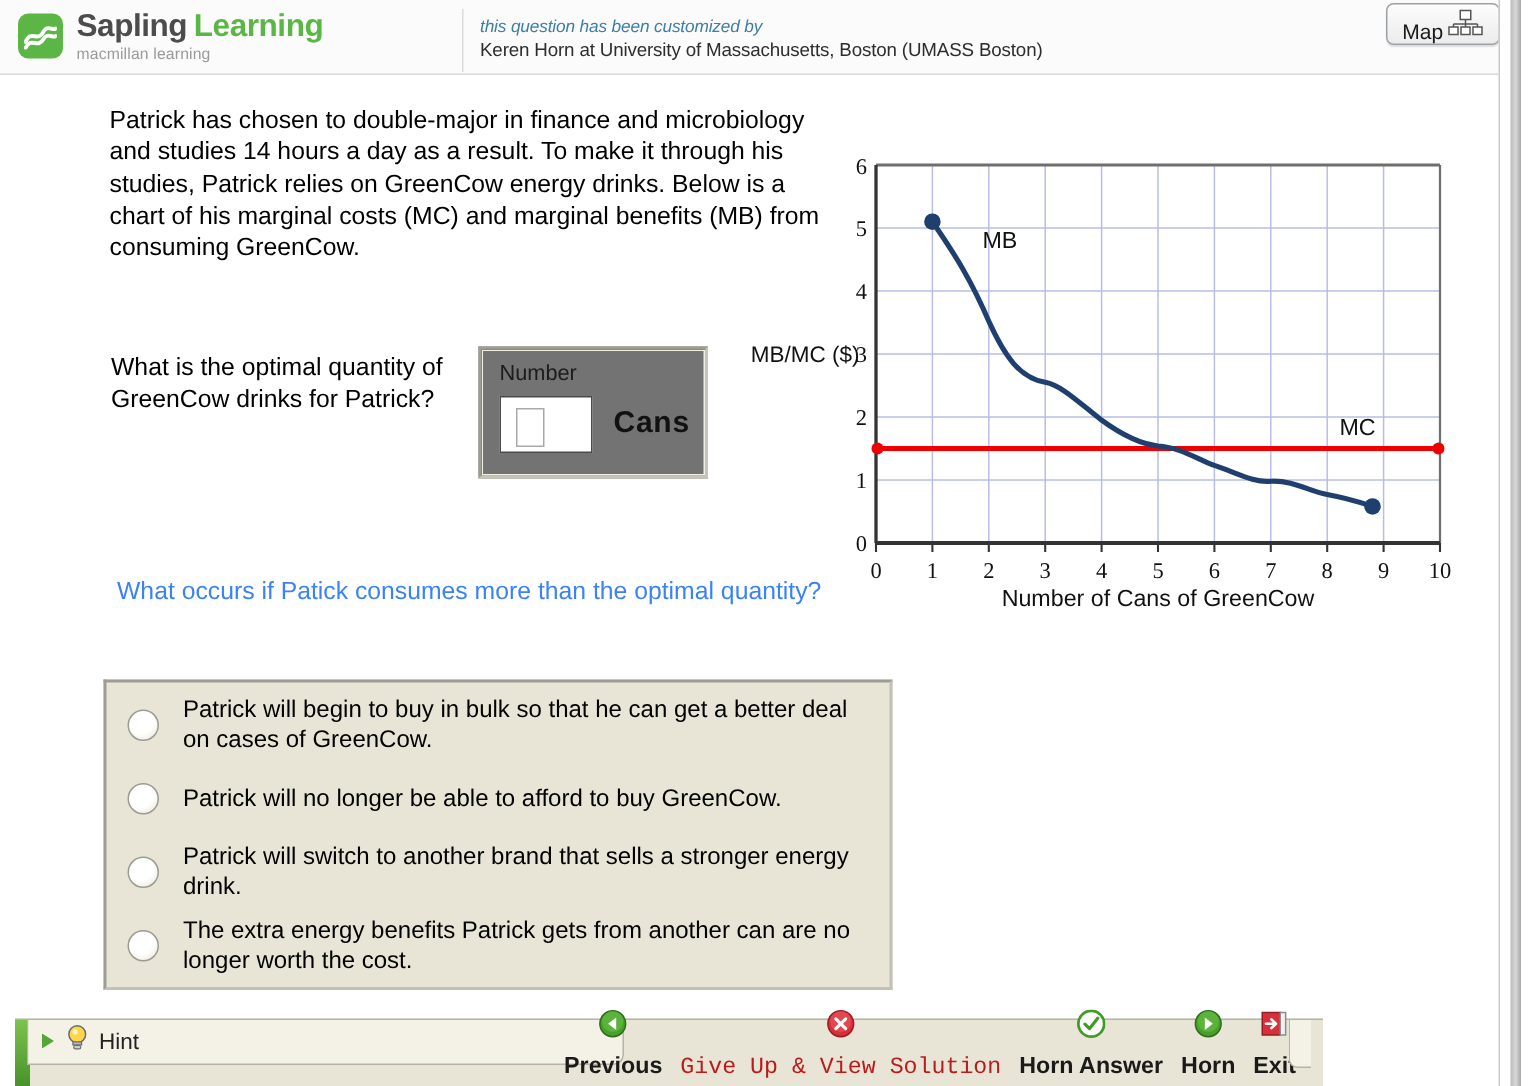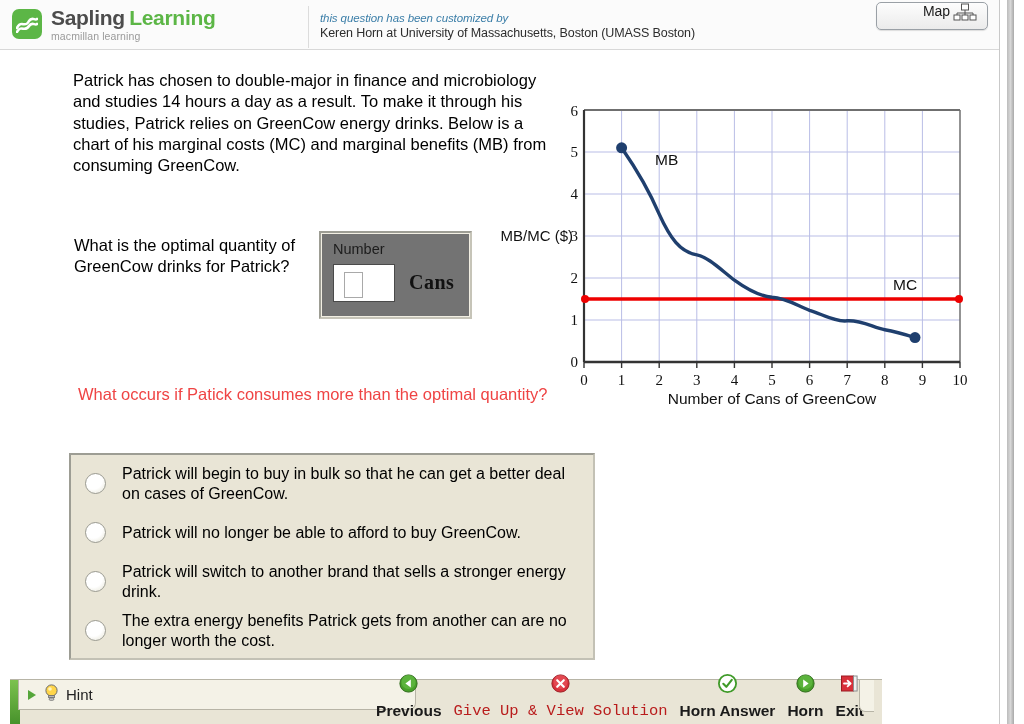--- a/index.html
+++ b/index.html
@@ -51,29 +51,28 @@
     font-size: 11.5px; font-style: italic; color: #3b7ea8;
     white-space: nowrap; letter-spacing: -0.1px;
   }
   #custom-line2 {
     font-size: 12.5px; color: #2d2d2d; margin-top: 2px;
     white-space: nowrap; letter-spacing: -0.1px;
   }
 
   
   #map-button {
-    position: absolute; right: 36px; top: 2px;
+    position: absolute; right: 24px; top: 2px;
     width: 74px; height: 26px;
     background: linear-gradient(#fdfdfd, #ebebeb);
     border: 1px solid #9aa0a6;
     border-radius: 5px;
-    display: flex; align-items: flex-start; justify-content: center;
+    display: flex; align-items: flex-end; justify-content: center;
     gap: 3px; cursor: pointer;
     box-shadow: 0 1px 1px rgba(0,0,0,0.12);
-    padding-left: 36px;
   }
   #map-label { font-size: 14px; color: #1a1a1a; }
 
   
   #right-frame {
     position: absolute; right: 0; top: 0;
     width: 24px; height: 724px;
     background: #ffffff;
     border-left: 1px solid #c9c9c9;
   }
@@ -90,21 +89,21 @@
     font-size: 16.5px; color: #000; line-height: 1.29;
   }
   #q1-text {
     position: absolute; left: 74px; top: 235px;
     width: 230px;
     font-size: 16.5px; color: #000; line-height: 1.29;
   }
   #q2-text {
     position: absolute; left: 78px; top: 384px;
     width: 470px;
-    font-size: 16.5px; color: #ef4444; line-height: 1.29;
+    font-size: 16.5px; color: #3b82f6; line-height: 1.29;
   }
 
   
   #number-box {
     position: absolute; left: 319px; top: 231px;
     width: 153px; height: 88px;
     background: #737373;
     border: 2px solid #9d9d94;
     border-right-color: #c6c4b8; border-bottom-color: #c6c4b8;
     box-sizing: border-box;
@@ -122,21 +121,21 @@
     box-sizing: border-box; cursor: text;
   }
   #number-caret {
     position: absolute; left: 10px; top: 7px;
     width: 17px; height: 24px;
     border: 1px solid #a9a9a9;
     background: #ffffff;
   }
   #number-unit {
     position: absolute; left: 88px; top: 38px;
-    font-family: Liberation Serif, serif;
+    font-family: Liberation Sans, sans-serif;
     font-size: 20px; font-weight: bold; color: #111;
     letter-spacing: 0.5px;
   }
 
   
   #chart {
     position: absolute; left: 480px; top: 100px;
     width: 500px; height: 305px;
   }
   #chart svg { display: block; }

